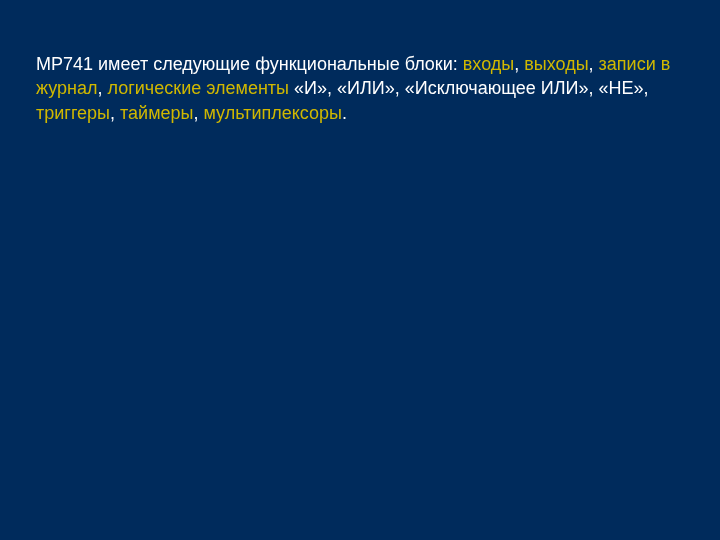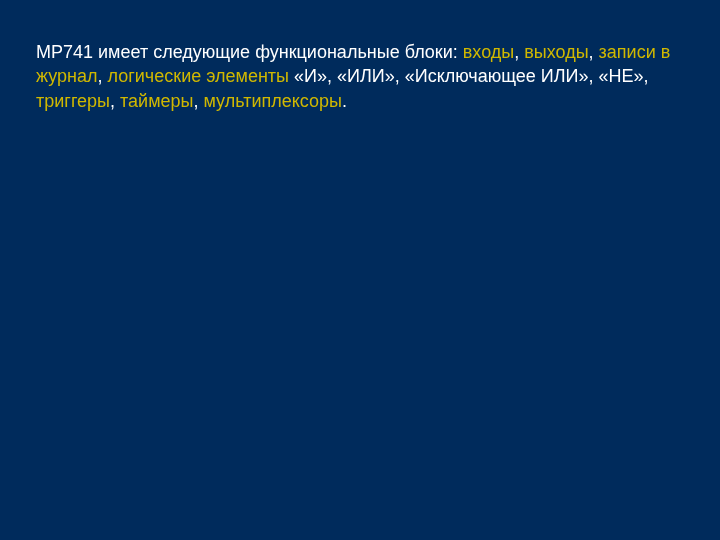--- a/index.html
+++ b/index.html
@@ -5,21 +5,21 @@
     * { margin: 0; padding: 0; box-sizing: border-box; }
     body {
       width: 720px;
       height: 540px;
       background: #002b5c;
       font-family: Arial, Helvetica, sans-serif;
       color: #ffffff;
       overflow: hidden;
     }
     .content {
-      padding: 40px 36px;
+      padding: 52px 36px;
     }
     .paragraph {
       font-size: 18px;
       line-height: 1.35;
     }
     .highlight {
       color: #d0b800;
     }
   </style>
 </head>

